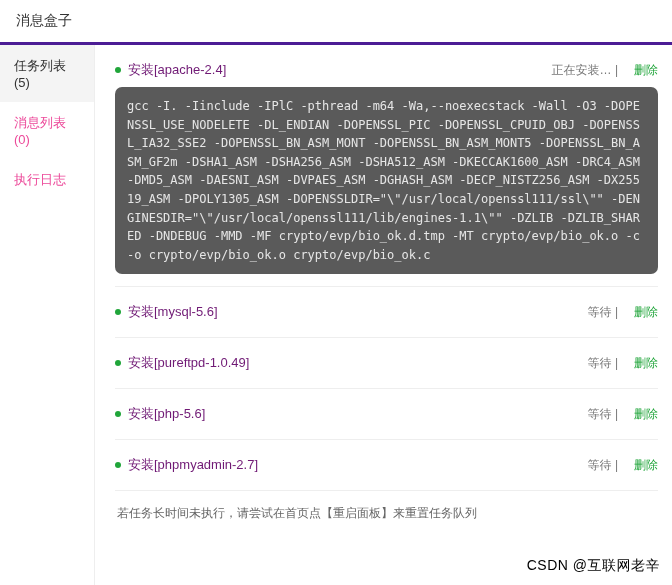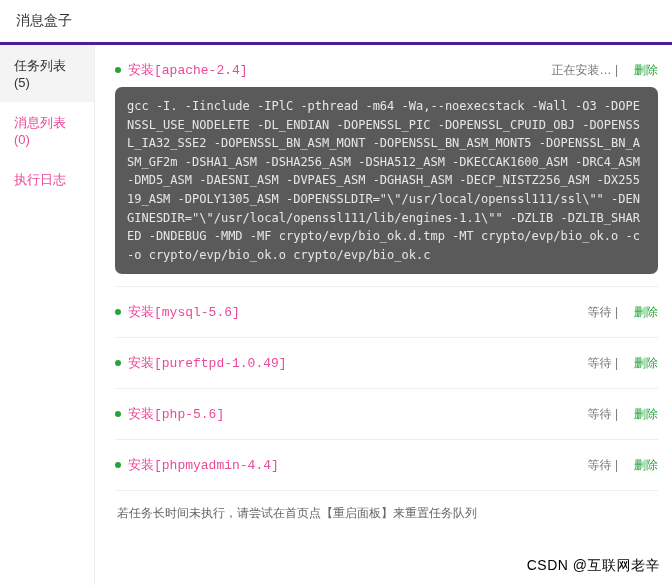--- a/index.html
+++ b/index.html
@@ -7,21 +7,21 @@
   .header { padding: 12px 16px; font-size: 14px; color: #333; border-bottom: 3px solid #4c1d95; }
   .container { display: flex; height: calc(100% - 44px); }
   .sidebar { width: 95px; border-right: 1px solid #eee; }
   .sidebar-item { padding: 12px 14px; font-size: 13px; color: #ec4899; cursor: pointer; }
   .sidebar-item.active { background: #f4f4f4; color: #333; }
   .main { flex: 1; padding: 0 14px 0 20px; overflow-y: auto; }
   .task { padding: 16px 0 12px 0; border-bottom: 1px solid #eee; }
   .task-head { display: flex; align-items: center; justify-content: space-between; margin-bottom: 4px; }
   .task-left { display: flex; align-items: center; gap: 7px; }
   .dot { width: 6px; height: 6px; border-radius: 50%; background: #20a53a; display: inline-block; }
-  .task-title { color: #ec4899; font-family: Liberation Mono, monospace; }
+  .task-title { color: #701a75; }
   .task-right { display: flex; align-items: center; gap: 16px; color: #777; font-size: 12px; }
   .delete { color: #20a53a; cursor: pointer; }
   .console { margin-top: 8px; background: #5a5a5a; color: #e6e6e6; font-size: 12px; line-height: 1.55; padding: 10px 12px; border-radius: 7px; word-break: break-all; font-family: Consolas, monospace; max-height: 195px; overflow: hidden; }
   .footer-note { padding: 14px 2px 0 2px; font-size: 12px; color: #666; }
   .watermark { position: absolute; right: 12px; bottom: 10px; color: #000000; font-size: 14px; letter-spacing: 0.5px; pointer-events: none; }
 </style>
 </head>
 <body>
 
 <div class="header">消息盒子</div>
@@ -85,21 +85,21 @@
           <span>等待 |</span>
           <span class="delete">删除</span>
         </div>
       </div>
     </div>
 
     <div class="task">
       <div class="task-head">
         <div class="task-left">
           <span class="dot"></span>
-          <span class="task-title">安装[phpmyadmin-4.4]</span>
+          <span class="task-title">安装[phpmyadmin-2.7]</span>
         </div>
         <div class="task-right">
           <span>等待 |</span>
           <span class="delete">删除</span>
         </div>
       </div>
     </div>
 
     <div class="footer-note">若任务长时间未执行，请尝试在首页点【重启面板】来重置任务队列</div>
   </div>

